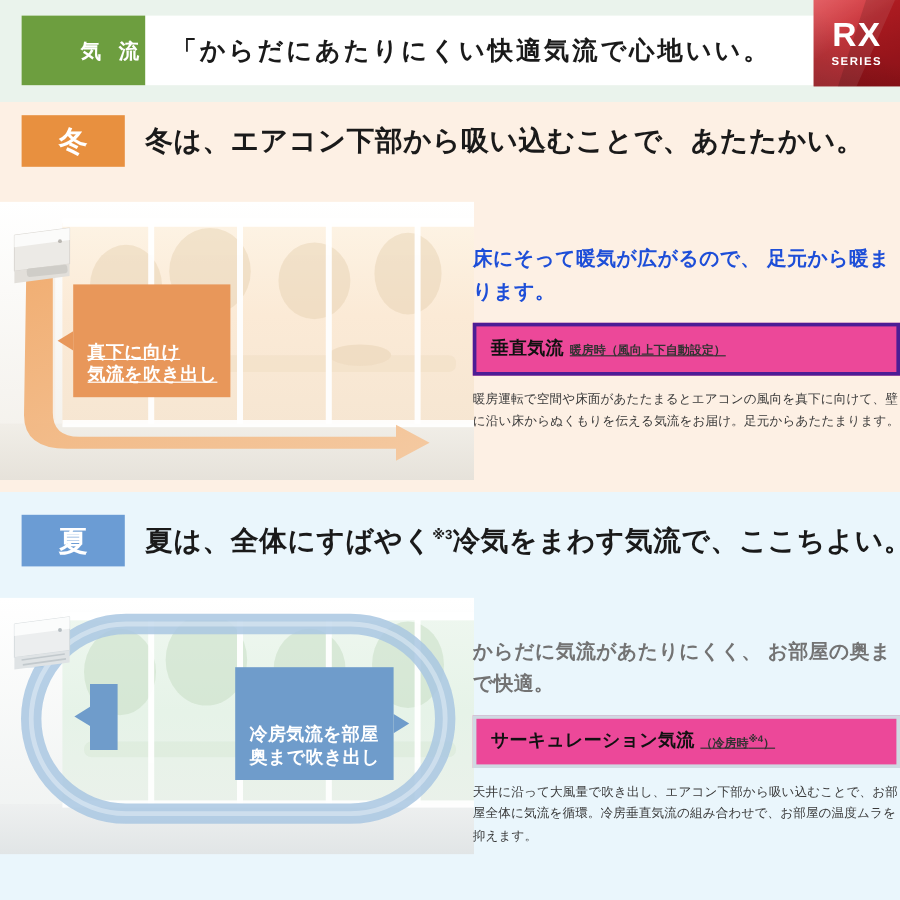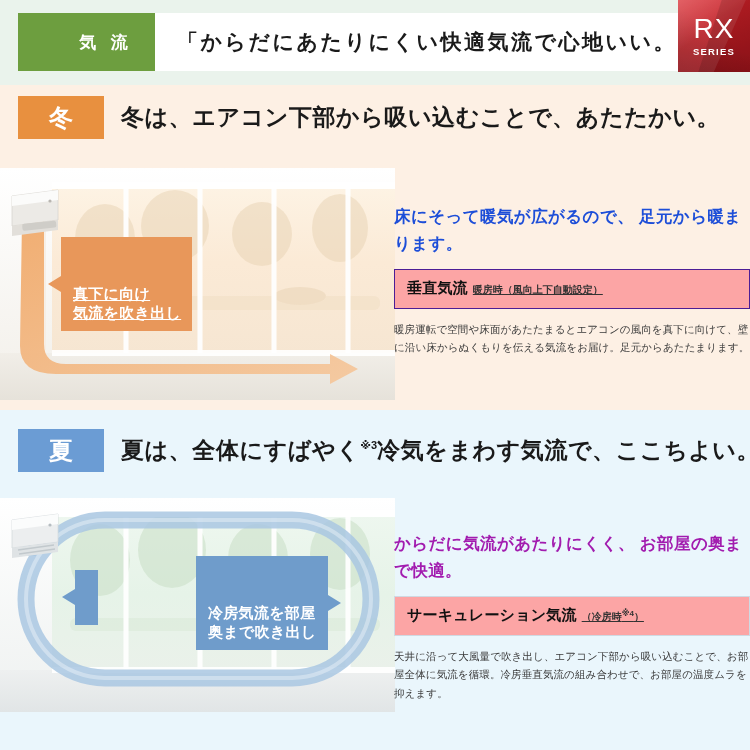--- a/index.html
+++ b/index.html
@@ -40,27 +40,26 @@
     background: #ffffff;
     display: flex;
     align-items: stretch;
   }
   .kiryu-badge {
     width: 103px;
     background: #6d9e3f;
     color: #ffffff;
     display: flex;
     align-items: center;
-    justify-content: center;
+    justify-content: flex-end;
     font-size: 17px;
     font-weight: bold;
     letter-spacing: 5px;
     text-indent: 5px;
     flex: none;
-    padding-left: 34px;
   }
   .top-headline {
     flex: 1;
     display: flex;
     align-items: center;
     padding-left: 22px;
     font-size: 21px;
     font-weight: bold;
     color: #1a1a1a;
     letter-spacing: 2.5px;
@@ -100,21 +99,21 @@
     width: 85%;
     height: 150%;
     background: rgba(0,0,0,0.13);
     transform: rotate(18deg);
   }
   .rx-main {
     position: relative;
     z-index: 2;
     color: #ffffff;
     font-size: 28px;
-    font-weight: normal;
+    font-weight: bold;
     letter-spacing: 1px;
     line-height: 1;
   }
   .rx-sub {
     position: relative;
     z-index: 2;
     color: #ffffff;
     font-size: 9.5px;
     font-weight: bold;
     letter-spacing: 1.2px;
@@ -221,24 +220,24 @@
   .panel.winter { top: 203px; }
   .panel.summer { top: 530px; }
   .panel-heading {
     font-size: 16.5px;
     font-weight: bold;
     line-height: 1.62;
     margin: 0 0 13px 0;
     letter-spacing: 0.4px;
   }
   .panel.winter .panel-heading { color: #1d4ed8; }
-  .panel.summer .panel-heading { color: #a21caf; }
+  .panel.summer .panel-heading { color: #737373; }
   .spec-box {
-    border: 1px solid #4c1d95;
-    background: #fca5a5;
+    border: 3px solid #4c1d95;
+    background: #ec4899;
     padding: 9px 12px 10px 12px;
     box-sizing: border-box;
     display: flex;
     align-items: baseline;
     white-space: nowrap;
   }
   .panel.summer .spec-box { border-color: #cfd9e2; }
   .spec-title {
     font-size: 15px;
     font-weight: bold;

